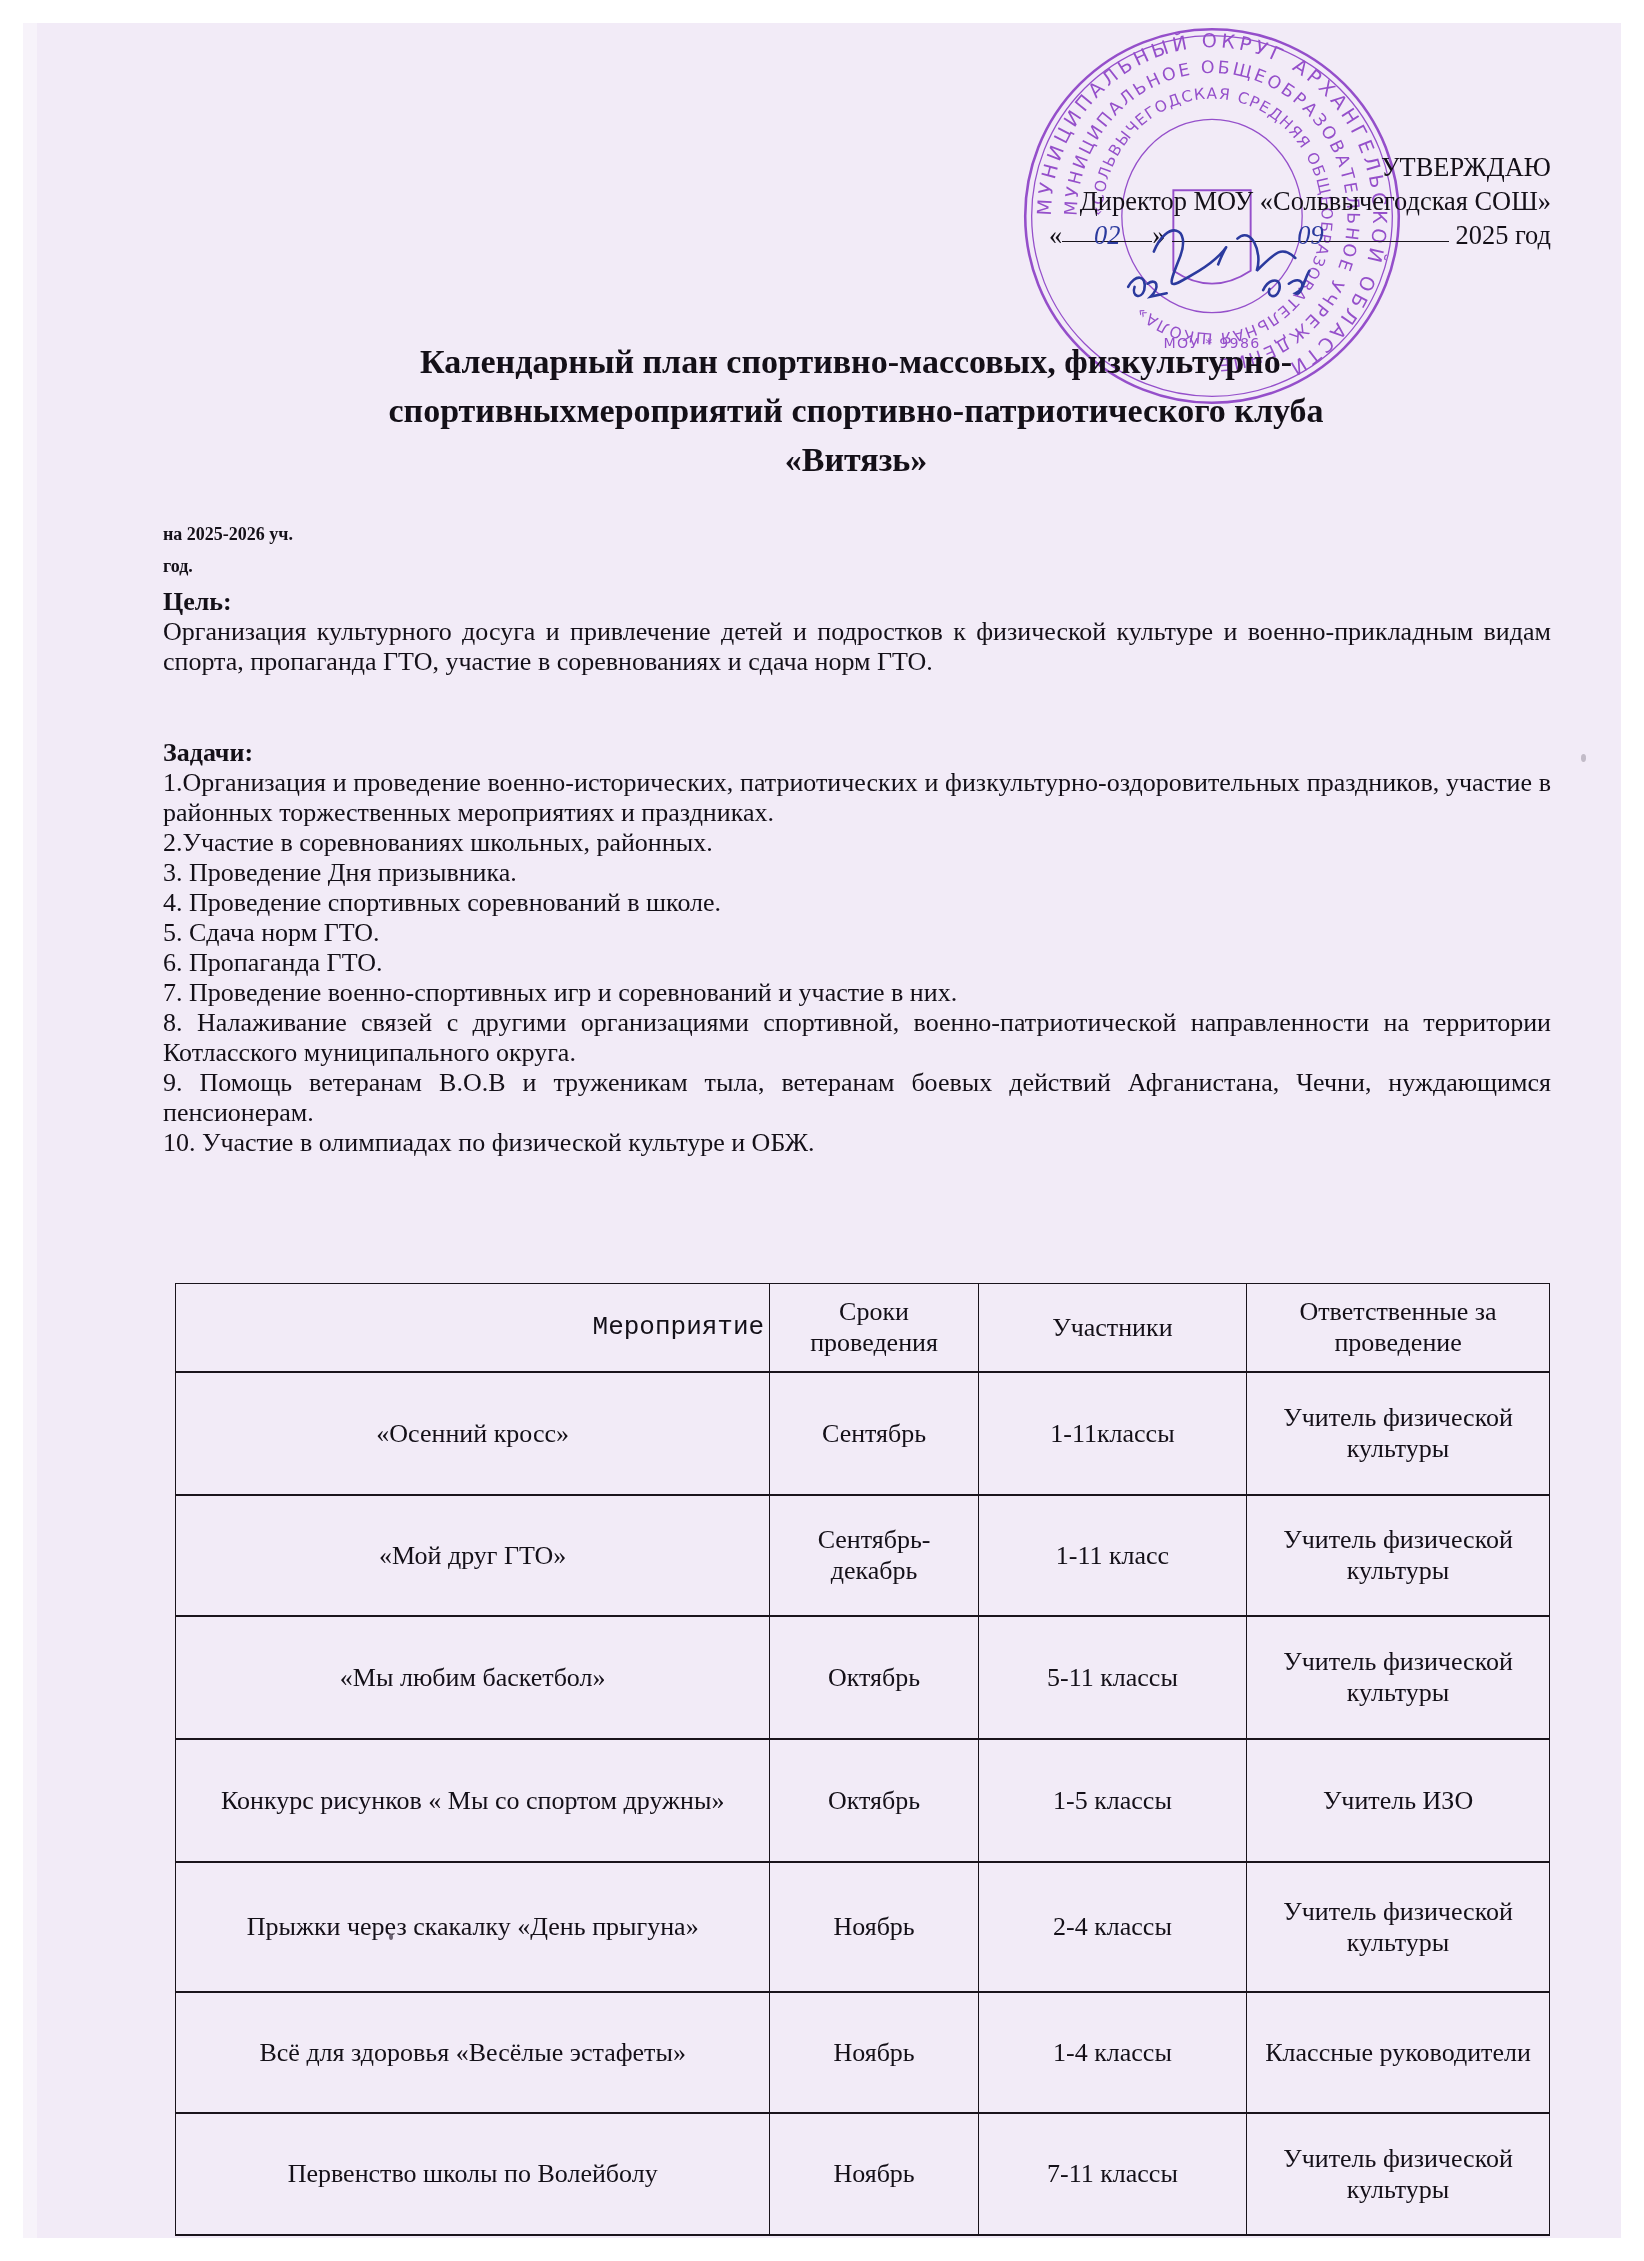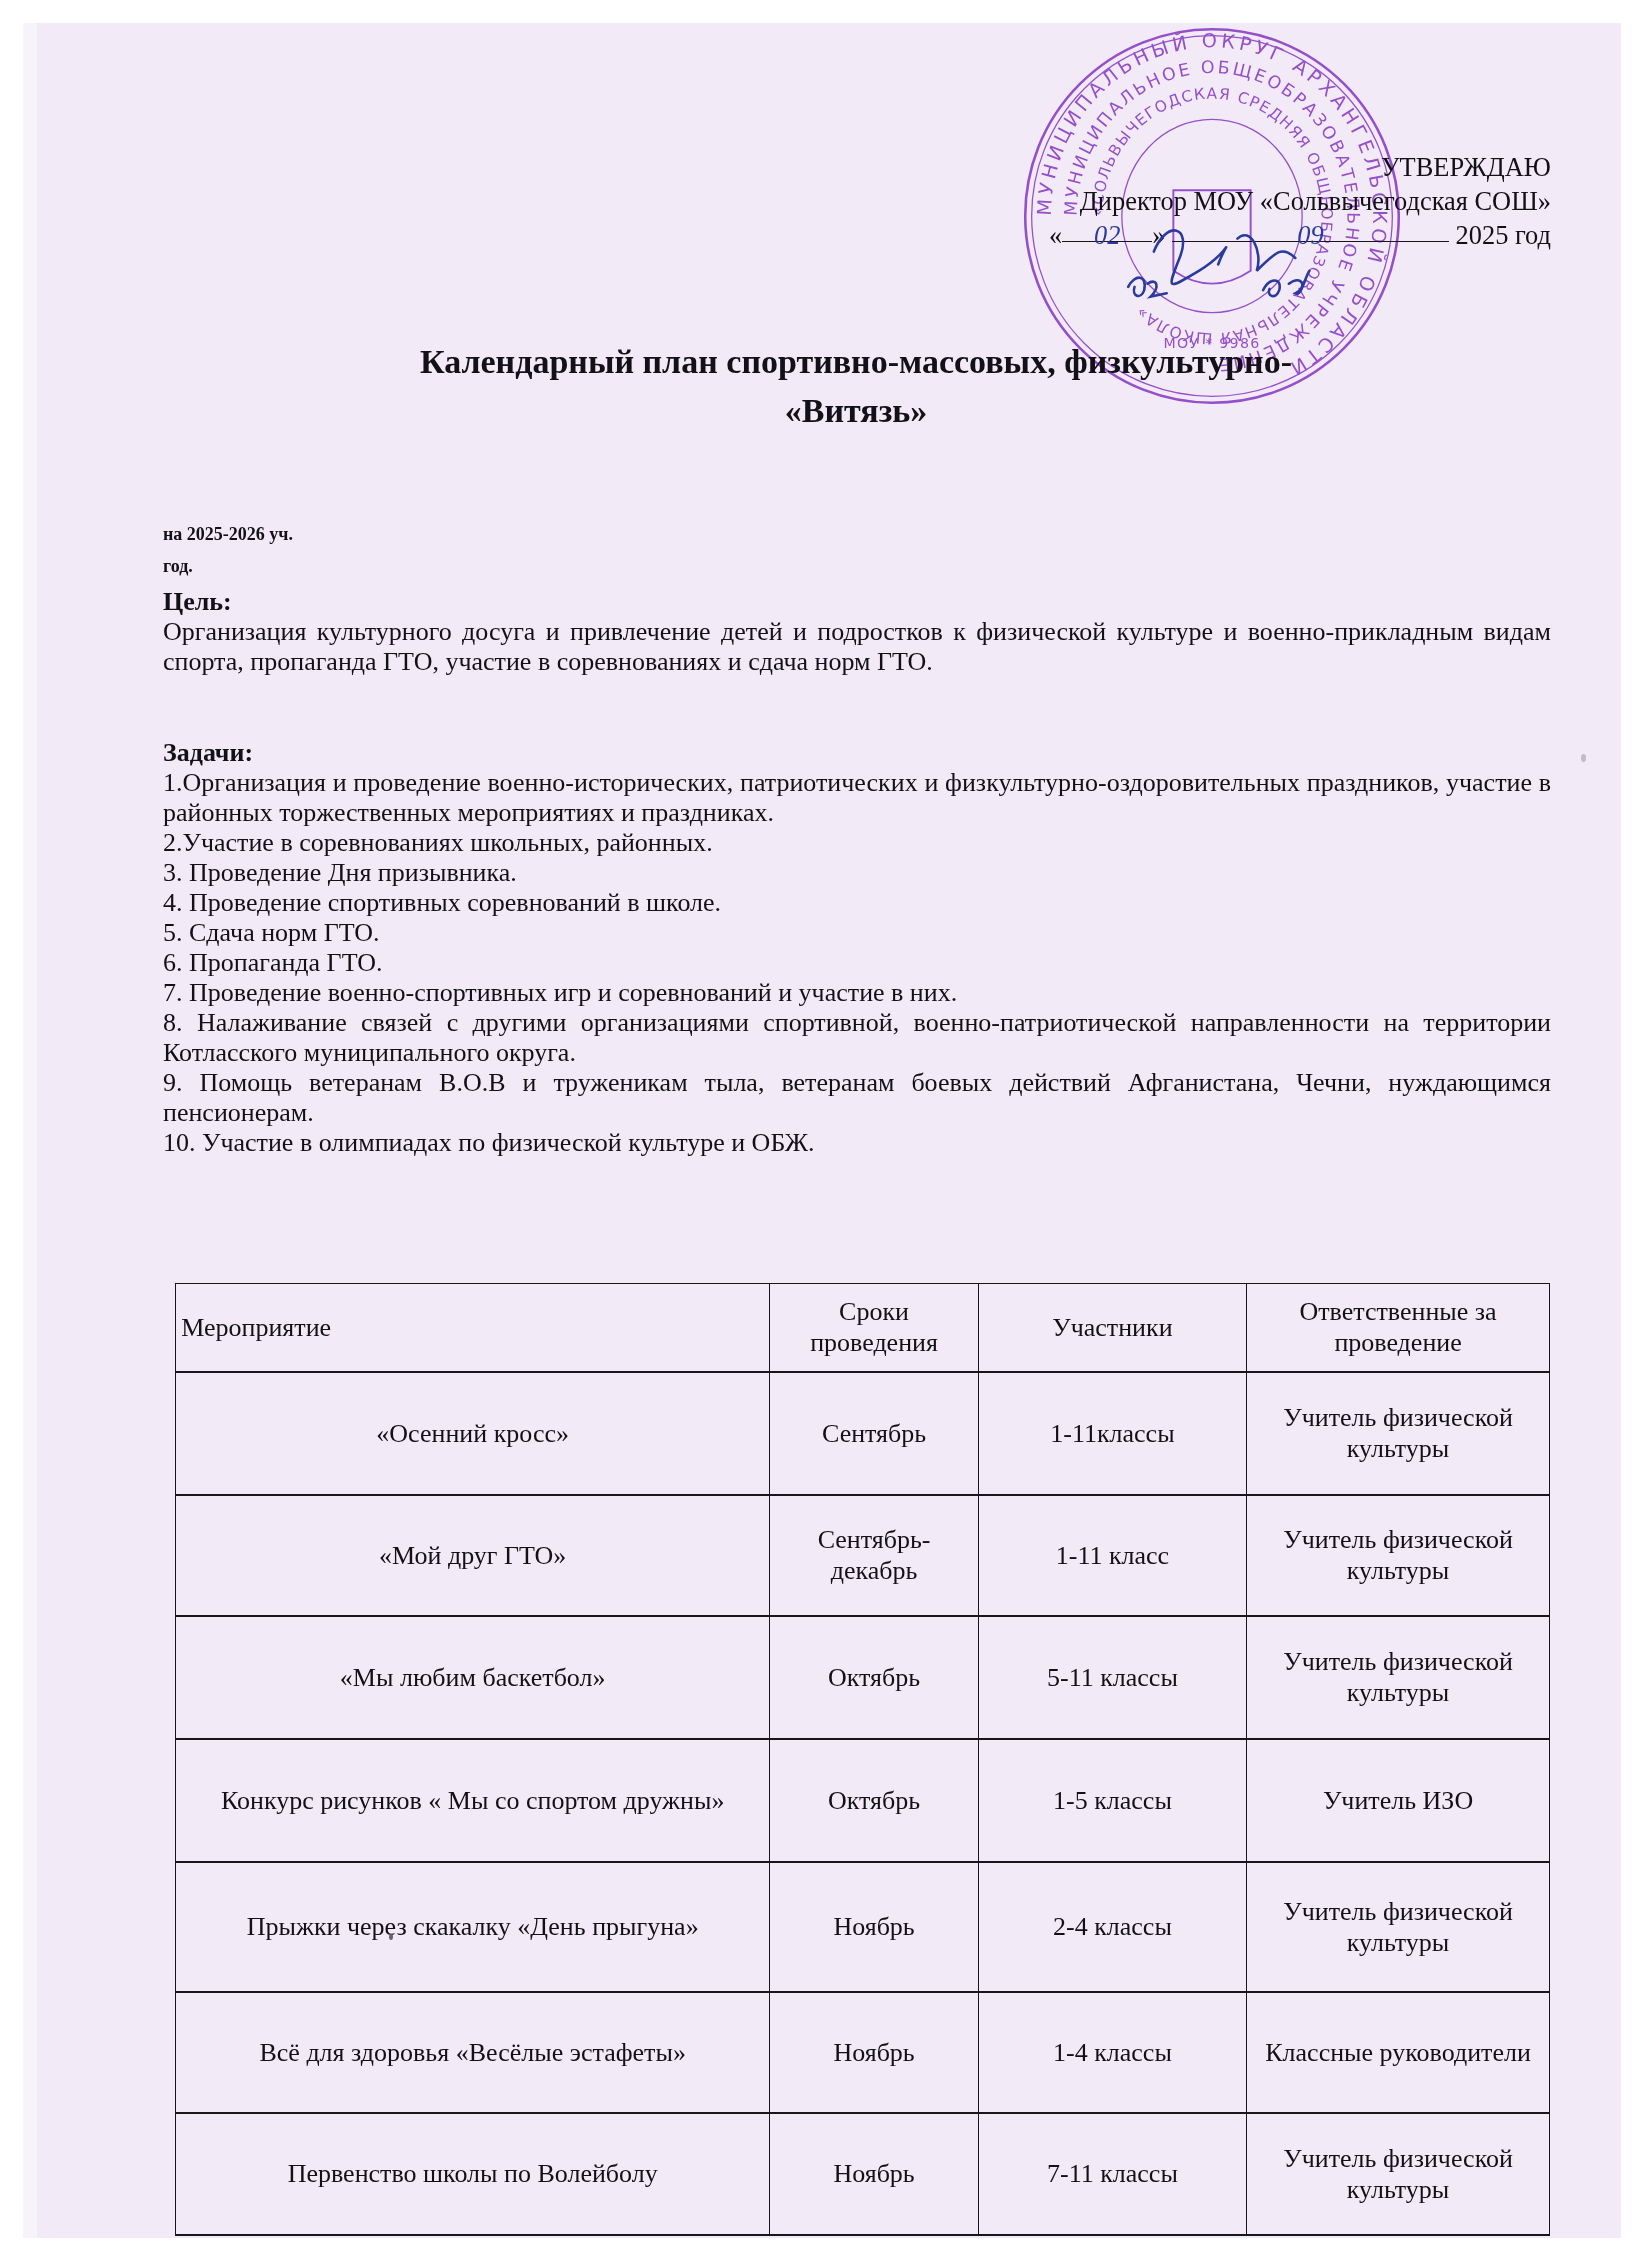--- a/index.html
+++ b/index.html
@@ -121,21 +121,21 @@
     border: 1.3px solid #1a141c;
     padding: 0 5.2px;
     vertical-align: middle;
     font-weight: normal;
   }
   .plan-table tr { border-bottom: 2.6px solid #1a141c; }
   .plan-table .c1 { width: 583px; text-align: center; }
   .plan-table .c2 { width: 197px; text-align: center; }
   .plan-table .c3 { width: 257px; text-align: center; margin-left: 17px; }
   .plan-table .c4 { text-align: center; }
-  .plan-table th.c1 { text-align: left; }
+  .plan-table th.c1 { text-align: right; font-family: Liberation Mono, monospace; }
   .plan-table .hdr { height: 88px; }
   .speck {
     position: absolute;
     background: #6a6170;
     border-radius: 50%;
   }
 </style>
 </head>
 <body>
 
@@ -172,20 +172,21 @@
 </svg>
 
 <div class="approve">
   <span class="ln">УТВЕРЖДАЮ</span>
   <span class="ln">Директор МОУ «Сольвычегодская СОШ»</span>
   <span class="ln"><span>«</span><span class="uline" style="width:90px;text-align:center;color:#2b3a9e;font-style:italic">02</span><span>»</span> <span class="uline" style="width:277px;text-align:center;color:#2b3a9e;font-style:italic">09</span> <span>2025 год</span></span>
 </div>
 
 <div class="title">
   <div>Календарный план спортивно-массовых, физкультурно-</div>
+  <div>спортивныхмероприятий спортивно-патриотического клуба</div>
   <div>«Витязь»</div>
 </div>
 <div class="subtitle">
   <div>на 2025-2026 уч.</div>
   <div>год.</div>
 </div>
 
 <div class="body-text goal">
   <span class="h">Цель:</span>
   <span class="p">Организация культурного досуга и привлечение детей и подростков к физической культуре и военно-прикладным видам спорта, пропаганда ГТО, участие в соревнованиях и сдача норм ГТО.</span>

